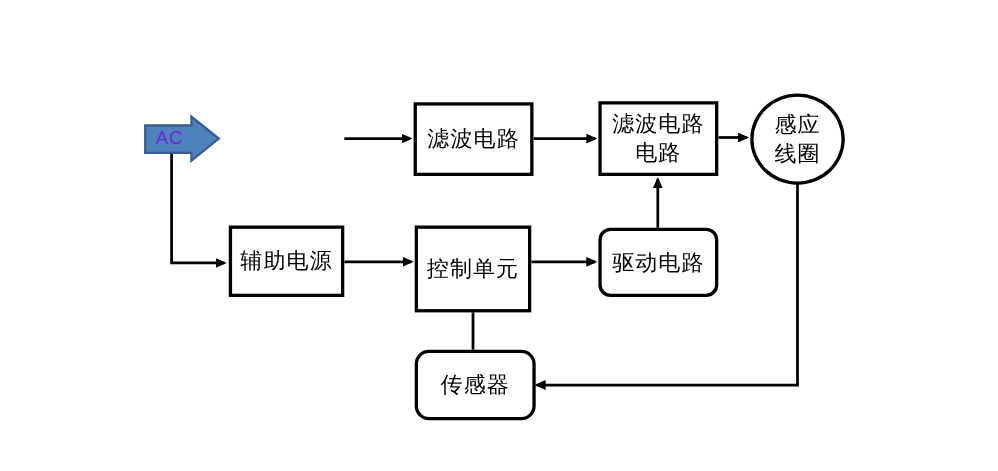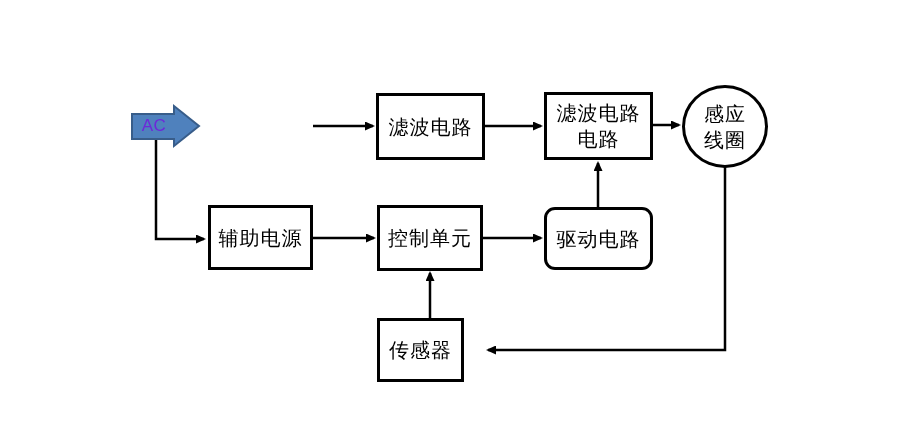--- a/index.html
+++ b/index.html
@@ -96,27 +96,27 @@
 
   <div class="node circle" style="left:682px; top:85px; width:86px; height:83px;text-align:center;">
     <span>感应</span>
     <span>线圈</span>
   </div>
 
   <div class="node" style="left:208px; top:205px; width:105px; height:65px;justify-content:center;">
     <span>辅助电源</span>
   </div>
 
-  <div class="node" style="left:377px; top:205px; width:106px; height:66px;">
+  <div class="node" style="left:377px; top:205px; width:106px; height:79px;">
     <span>控制单元</span>
   </div>
 
   <div class="node" style="left:544px; top:207px; width:109px; height:63px;border-radius:11px;">
     <span>驱动电路</span>
   </div>
 
-  <div class="node" style="left:377px; top:318px; width:87px; height:64px;">
+  <div class="node" style="left:377px; top:318px; width:110px; height:64px;border-radius:13px;">
     <span>传感器</span>
   </div>
 
   <div class="ac-label">AC</div>
 
 </div>
 
 </body></html>

